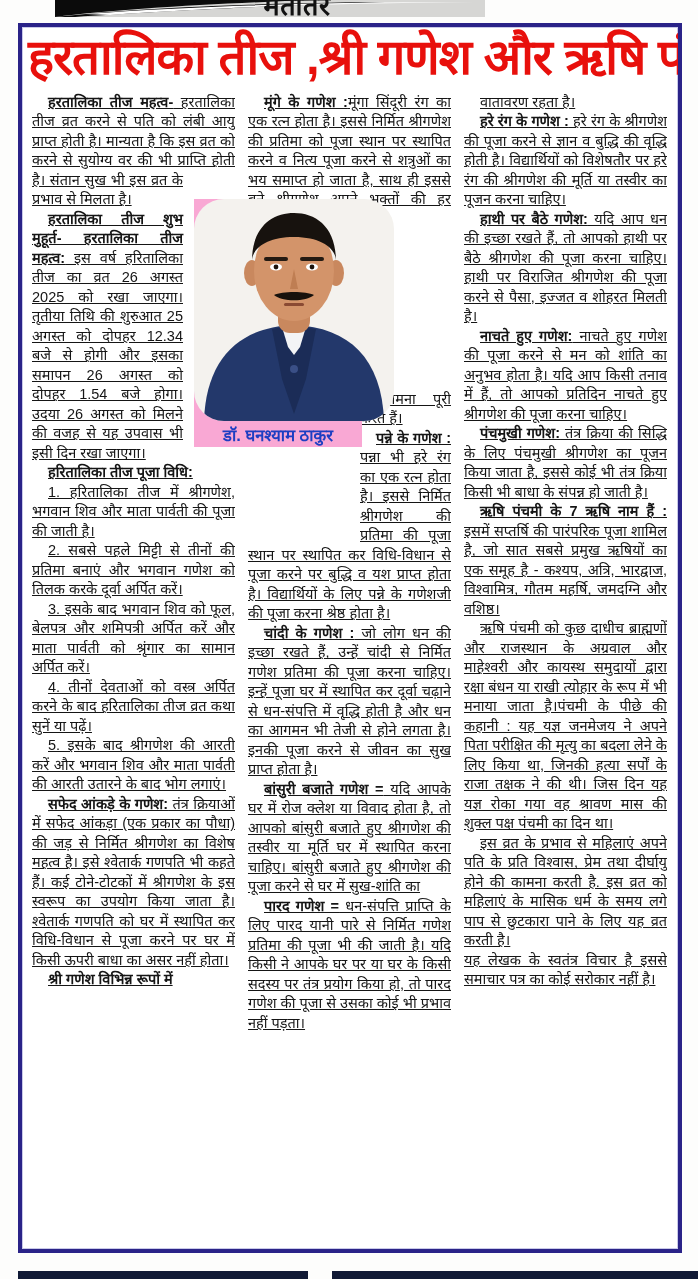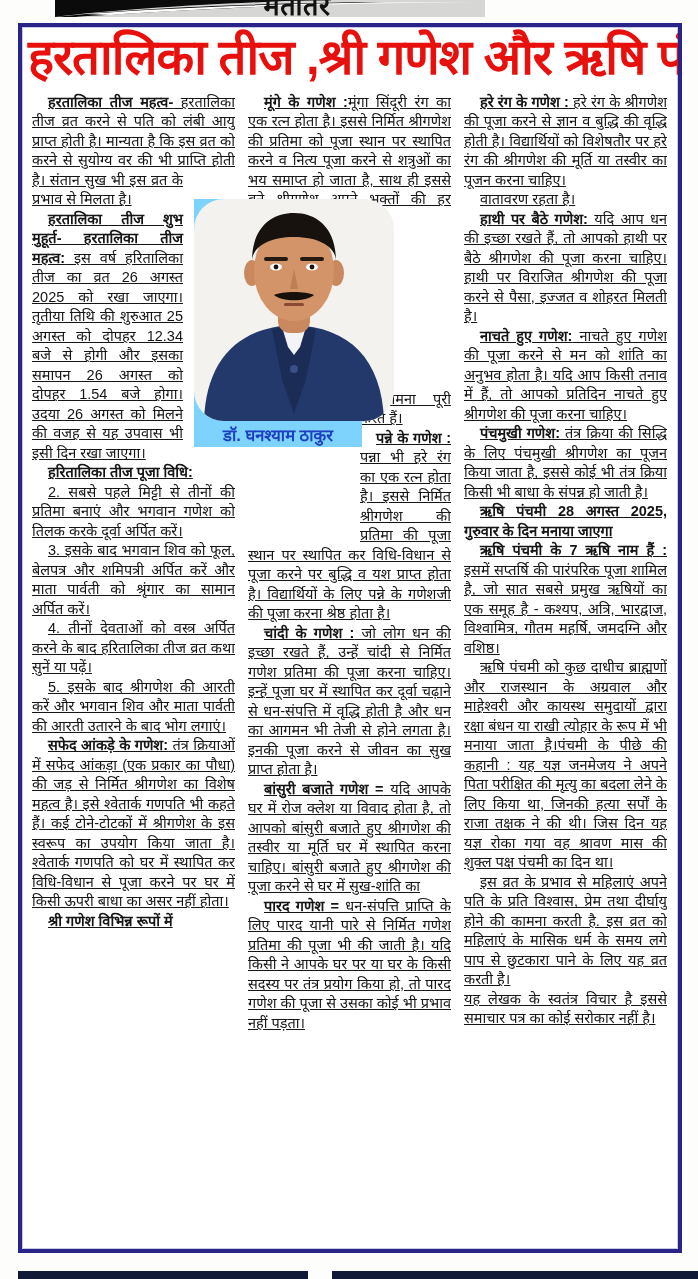--- a/index.html
+++ b/index.html
@@ -53,21 +53,21 @@
   
   .sp{pointer-events:none;}
   .sp-r0{float:right;width:0;height:80px;}
   .sp-r1{float:right;clear:right;width:52px;height:272px;}
   .sp-l0{float:left;width:0;height:125px;}
   .sp-l1{float:left;clear:left;width:150px;height:172px;}
   .sp-l2{float:left;clear:left;width:112px;height:146px;}
   
   .photo{
     position:absolute;left:172px;top:172px;width:168px;height:248px;
-    background:#7dd3fc;
+    background:#f9a8d4;
   }
   .photo svg{display:block;}
   .photo-caption{
     margin-top:2px;text-align:center;
     font-size:16.5px;font-weight:bold;color:#1d3ec2;
     text-indent:0;
   }
   .align-right{text-indent:0;}
   
   .bottom-bar-left{
@@ -98,20 +98,21 @@
     <div class="col">
       <div class="sp sp-r0"></div>
       <div class="sp sp-r1"></div>
 
         <p class="para"><b>हरतालिका तीज महत्व-</b><span> हरतालिका तीज व्रत करने से पति को लंबी आयु प्राप्त होती है। मान्यता है कि इस व्रत को करने से सुयोग्य वर की भी प्राप्ति होती है। संतान सुख भी इस व्रत के प्रभाव से मिलता है।</span></p>
 
         <p class="para"><b>हरतालिका तीज शुभ मुहूर्त- हरतालिका तीज महत्व:</b><span> इस वर्ष हरितालिका तीज का व्रत 26 अगस्त 2025 को रखा जाएगा। तृतीया तिथि की शुरुआत 25 अगस्त को दोपहर 12.34 बजे से होगी और इसका समापन 26 अगस्त को दोपहर 1.54 बजे होगा। उदया 26 अगस्त को मिलने की वजह से यह उपवास भी इसी दिन रखा जाएगा।</span></p>
 
         <p class="para"><b>हरितालिका तीज पूजा विधि:</b><span></span></p>
 
+        <p class="para"><b></b><span>1. हरितालिका तीज में श्रीगणेश, भगवान शिव और माता पार्वती की पूजा की जाती है।</span></p>
 
         <p class="para"><b></b><span>2. सबसे पहले मिट्टी से तीनों की प्रतिमा बनाएं और भगवान गणेश को तिलक करके दूर्वा अर्पित करें।</span></p>
 
         <p class="para"><b></b><span>3. इसके बाद भगवान शिव को फूल, बेलपत्र और शमिपत्री अर्पित करें और माता पार्वती को श्रृंगार का सामान अर्पित करें।</span></p>
 
         <p class="para"><b></b><span>4. तीनों देवताओं को वस्त्र अर्पित करने के बाद हरितालिका तीज व्रत कथा सुनें या पढ़ें।</span></p>
 
         <p class="para"><b></b><span>5. इसके बाद श्रीगणेश की आरती करें और भगवान शिव और माता पार्वती की आरती उतारने के बाद भोग लगाएं।</span></p>
 
         <p class="para"><b>सफेद आंकड़े के गणेश:</b><span> तंत्र क्रियाओं में सफेद आंकड़ा (एक प्रकार का पौधा) की जड़ से निर्मित श्रीगणेश का विशेष महत्व है। इसे श्वेतार्क गणपति भी कहते हैं। कई टोने-टोटकों में श्रीगणेश के इस स्वरूप का उपयोग किया जाता है। श्वेतार्क गणपति को घर में स्थापित कर विधि-विधान से पूजा करने पर घर में किसी ऊपरी बाधा का असर नहीं होता।</span></p>
@@ -131,31 +132,30 @@
         <p class="para"><b>चांदी के गणेश :</b><span> जो लोग धन की इच्छा रखते हैं, उन्हें चांदी से निर्मित गणेश प्रतिमा की पूजा करना चाहिए। इन्हें पूजा घर में स्थापित कर दूर्वा चढ़ाने से धन-संपत्ति में वृद्धि होती है और धन का आगमन भी तेजी से होने लगता है। इनकी पूजा करने से जीवन का सुख प्राप्त होता है।</span></p>
 
 
         <p class="para"><b>बांसुरी बजाते गणेश =</b><span> यदि आपके घर में रोज क्लेश या विवाद होता है, तो आपको बांसुरी बजाते हुए श्रीगणेश की तस्वीर या मूर्ति घर में स्थापित करना चाहिए। बांसुरी बजाते हुए श्रीगणेश की पूजा करने से घर में सुख-शांति का</span></p>
 
         <p class="para"><b>पारद गणेश =</b><span> धन-संपत्ति प्राप्ति के लिए पारद यानी पारे से निर्मित गणेश प्रतिमा की पूजा भी की जाती है। यदि किसी ने आपके घर पर या घर के किसी सदस्य पर तंत्र प्रयोग किया हो, तो पारद गणेश की पूजा से उसका कोई भी प्रभाव नहीं पड़ता।</span></p>
       </div>
 
     <div class="col">
 
+        <p class="para"><b></b><span>वातावरण रहता है।</span></p>
+
         <p class="para"><b>हरे रंग के गणेश :</b><span> हरे रंग के श्रीगणेश की पूजा करने से ज्ञान व बुद्धि की वृद्धि होती है। विद्यार्थियों को विशेषतौर पर हरे रंग की श्रीगणेश की मूर्ति या तस्वीर का पूजन करना चाहिए।</span></p>
 
-        <p class="para"><b></b><span>वातावरण रहता है।</span></p>
-
         <p class="para"><b>हाथी पर बैठे गणेश:</b><span> यदि आप धन की इच्छा रखते हैं, तो आपको हाथी पर बैठे श्रीगणेश की पूजा करना चाहिए। हाथी पर विराजित श्रीगणेश की पूजा करने से पैसा, इज्जत व शोहरत मिलती है।</span></p>
 
         <p class="para"><b>नाचते हुए गणेश:</b><span> नाचते हुए गणेश की पूजा करने से मन को शांति का अनुभव होता है। यदि आप किसी तनाव में हैं, तो आपको प्रतिदिन नाचते हुए श्रीगणेश की पूजा करना चाहिए।</span></p>
 
         <p class="para"><b>पंचमुखी गणेश:</b><span> तंत्र क्रिया की सिद्धि के लिए पंचमुखी श्रीगणेश का पूजन किया जाता है, इससे कोई भी तंत्र क्रिया किसी भी बाधा के संपन्न हो जाती है।</span></p>
 
-        <p class="para"><b>ऋषि पंचमी 28 अगस्त 2025, गुरुवार के दिन मनाया जाएगा</b><span></span></p>
 
         <p class="para"><b>ऋषि पंचमी के 7 ऋषि नाम  हैं :</b><span> इसमें सप्तर्षि की पारंपरिक पूजा शामिल है, जो सात सबसे प्रमुख ऋषियों का एक समूह है - कश्यप, अत्रि, भारद्वाज, विश्वामित्र, गौतम महर्षि, जमदग्नि और वशिष्ठ।</span></p>
 
         <p class="para"><b></b><span>ऋषि पंचमी को कुछ दाधीच ब्राह्मणों और राजस्थान के अग्रवाल और माहेश्वरी और कायस्थ समुदायों द्वारा रक्षा बंधन या राखी त्योहार के रूप में भी मनाया जाता है।पंचमी के पीछे की कहानी : यह यज्ञ जनमेजय ने अपने पिता परीक्षित की मृत्यु का बदला लेने के लिए किया था, जिनकी हत्या सर्पों के राजा तक्षक ने की थी। जिस दिन यह यज्ञ रोका गया वह श्रावण मास की शुक्ल पक्ष पंचमी का दिन था।</span></p>
 
         <p class="para"><b></b><span>इस व्रत के प्रभाव से महिलाएं अपने पति के प्रति विश्वास, प्रेम तथा दीर्घायु होने की कामना करती है. इस व्रत को महिलाएं के मासिक धर्म के समय लगे पाप से छुटकारा पाने के लिए यह व्रत करती है।</span></p>
 
         <p class="para align-right"><b></b><span>यह लेखक के स्वतंत्र विचार है इससे समाचार पत्र का कोई सरोकार नहीं है।</span></p>
       </div>
 

